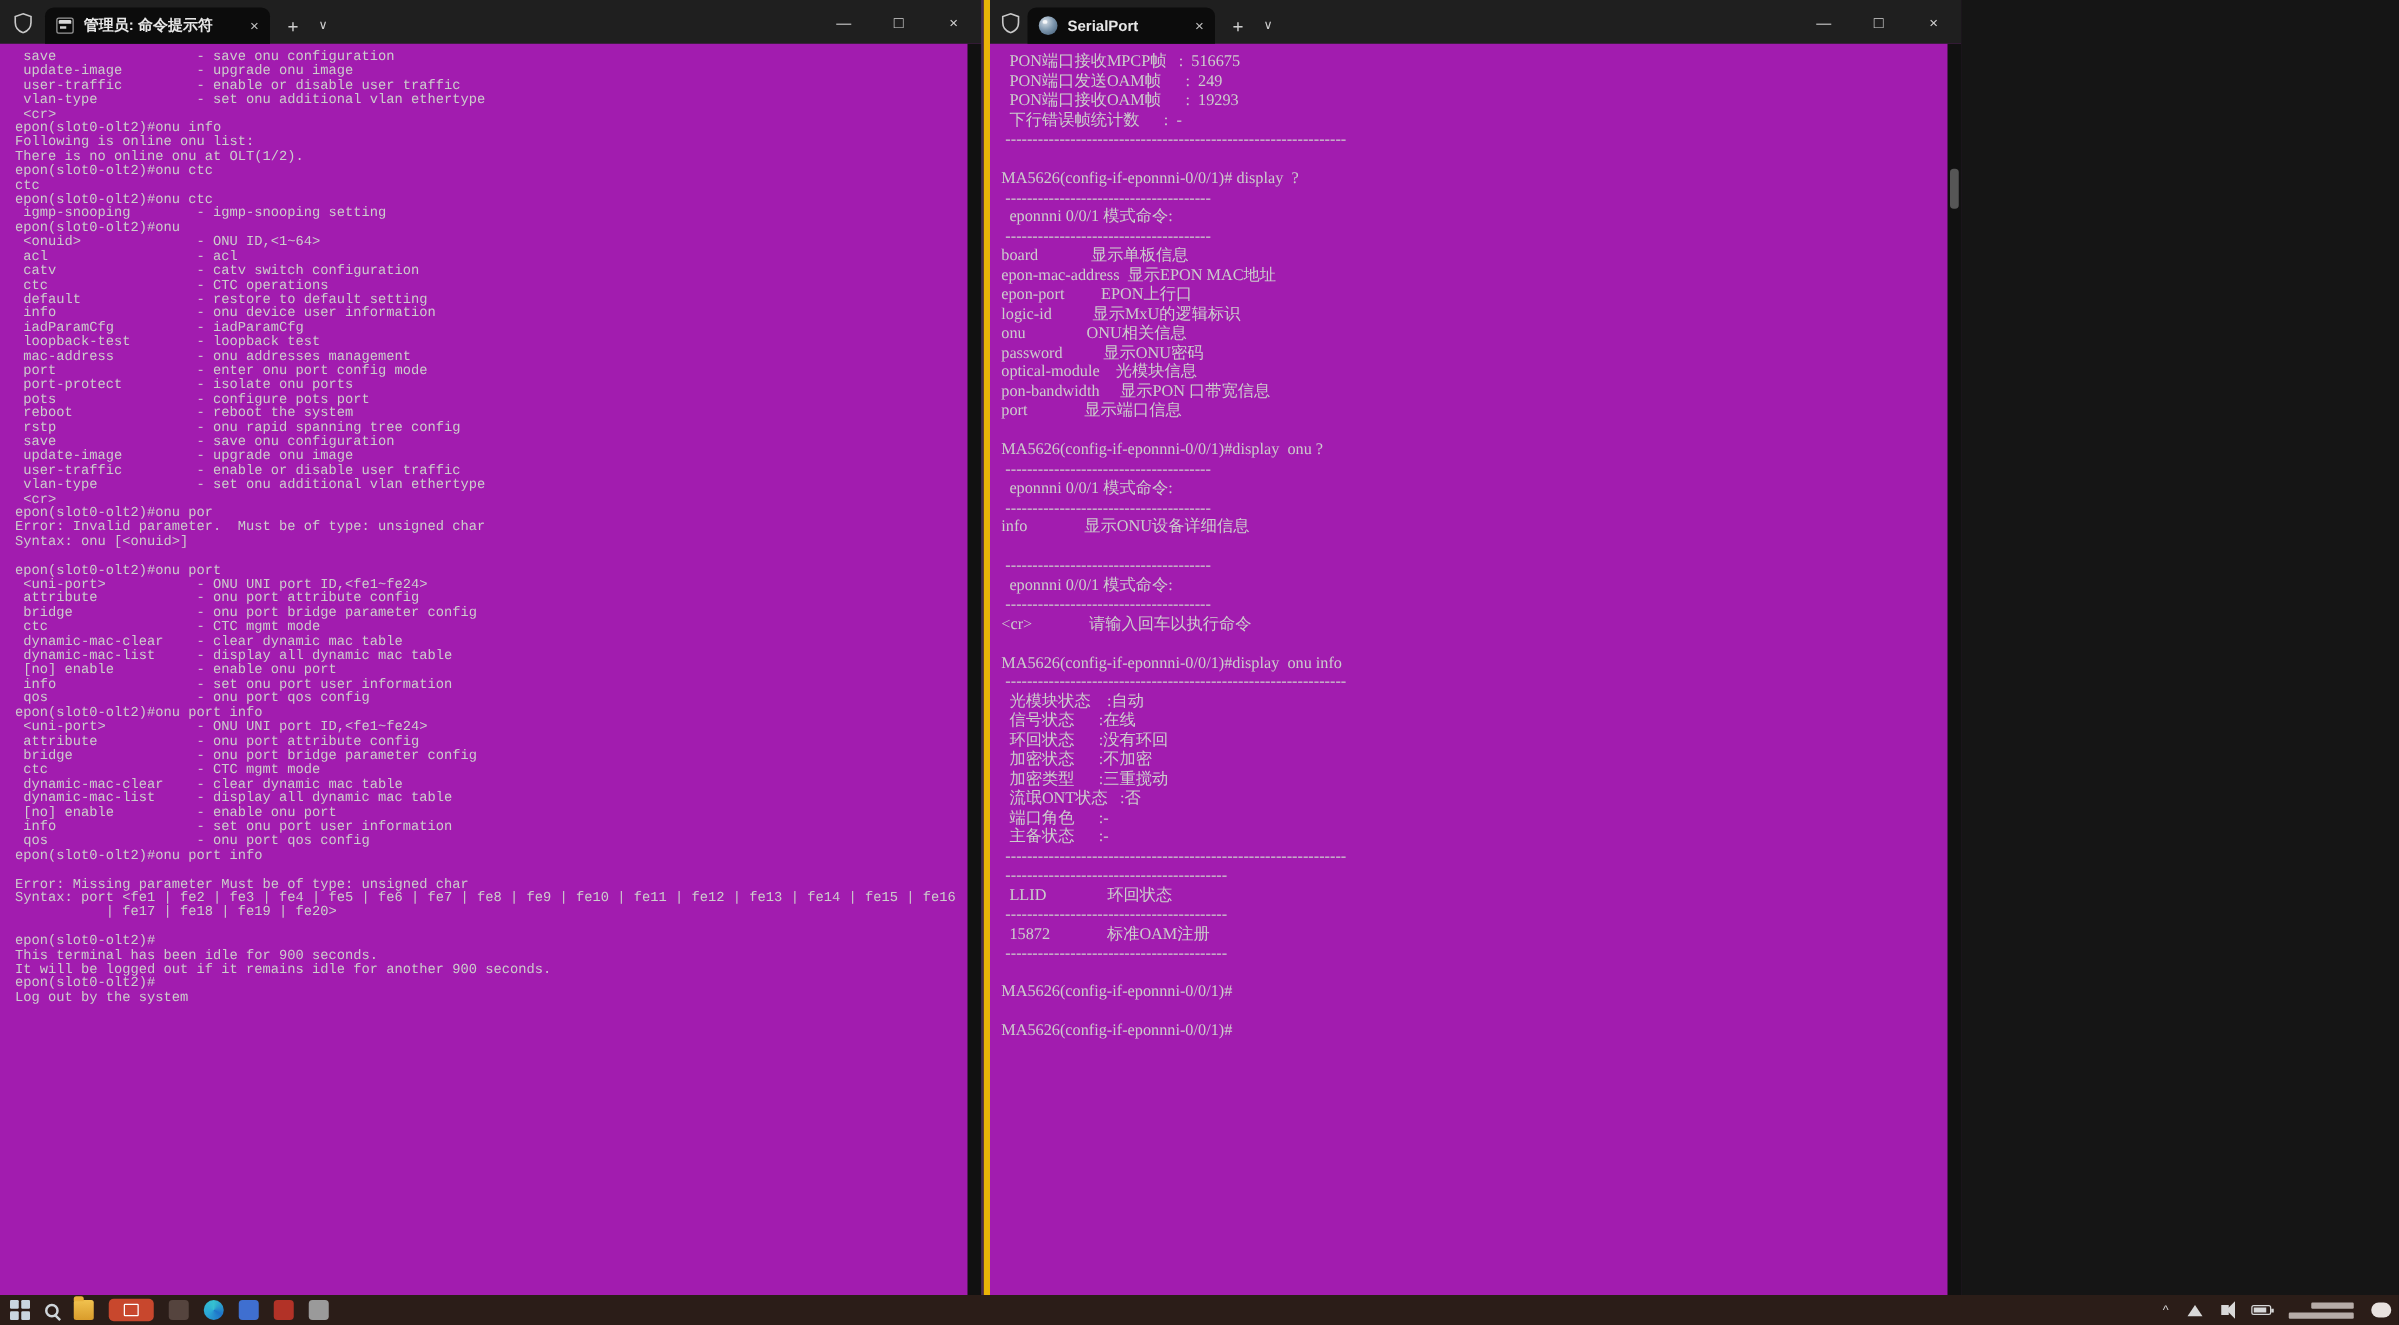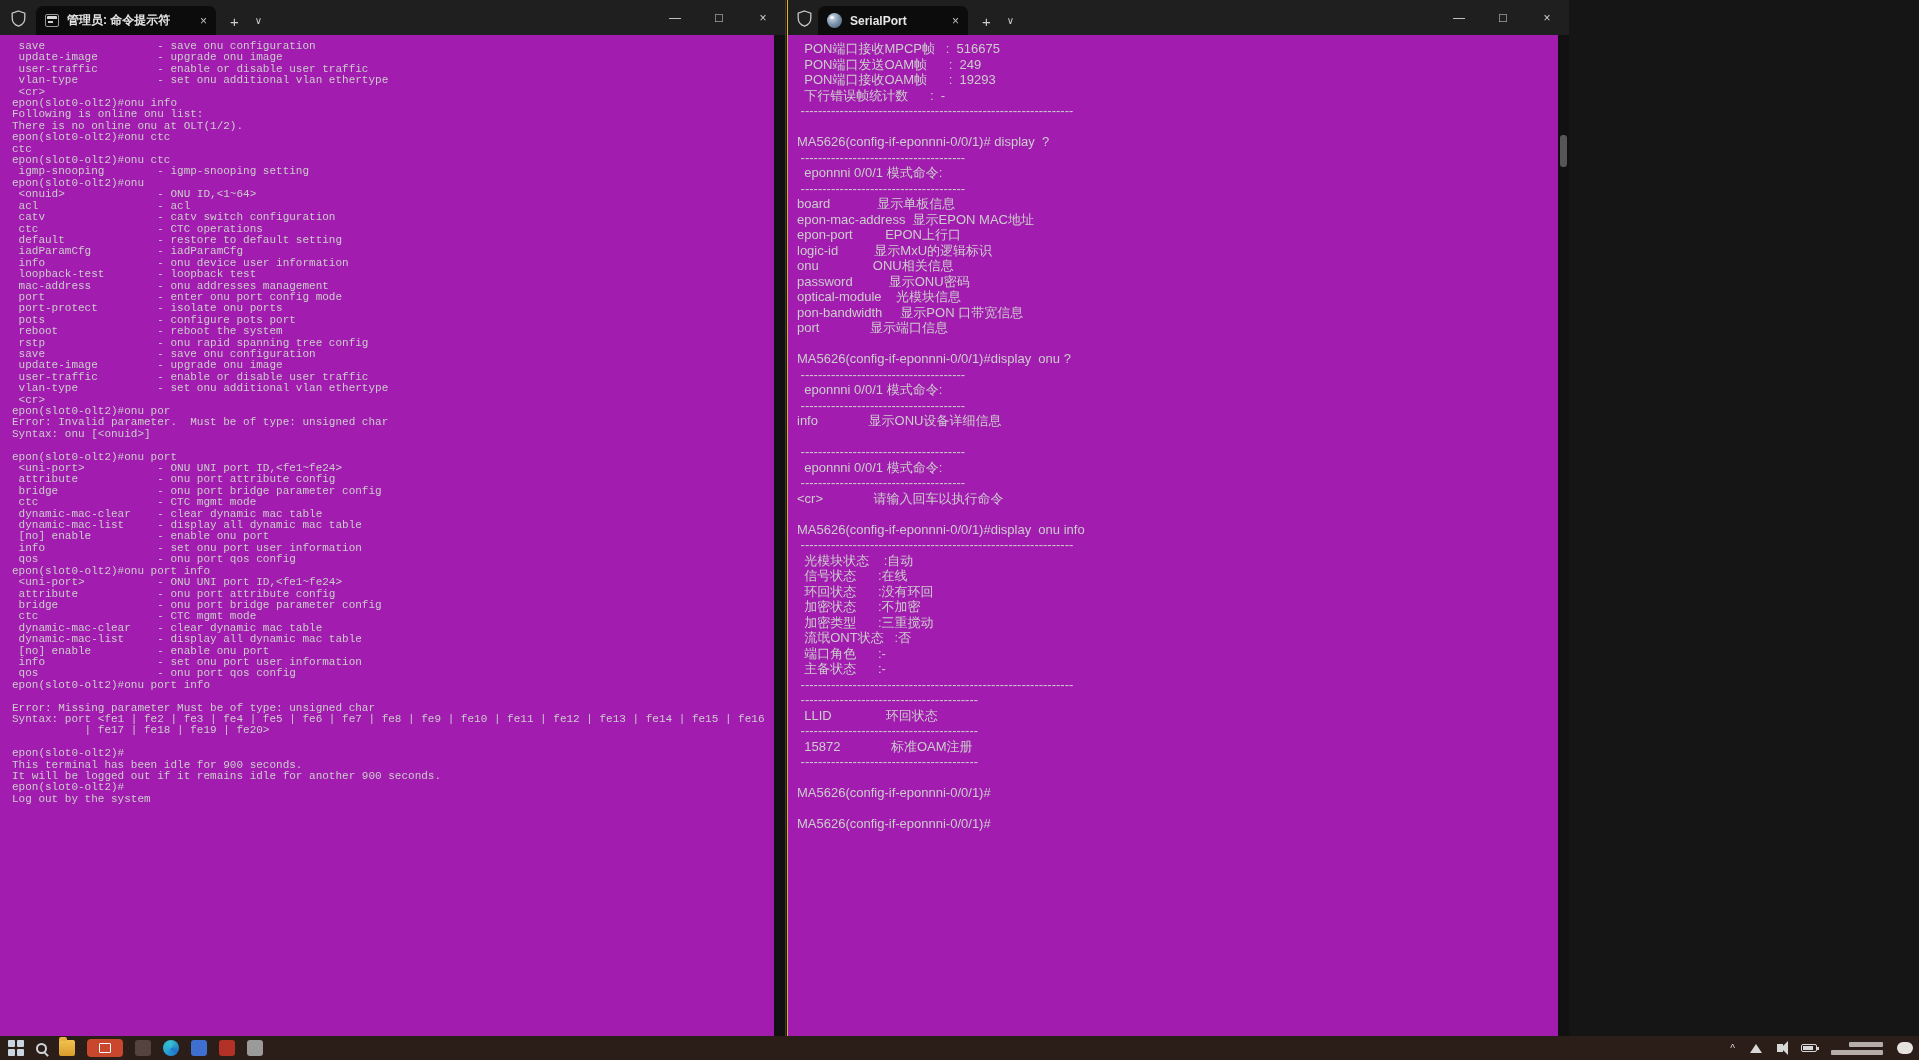--- a/index.html
+++ b/index.html
@@ -2,21 +2,21 @@
 <html><head>
 <meta charset="utf-8">
 <style>
   *{margin:0;padding:0;box-sizing:border-box}
   html,body{width:1919px;height:1060px;overflow:hidden;background:#141414;font-family:"Liberation Sans","DejaVu Sans",sans-serif}
   .screen{position:absolute;left:0;top:0;width:1919px;height:1060px;background:#161616}
 
   
   .window{position:absolute;top:0;height:1036px;background:#a21caf}
   .left-window{left:0;width:786px;border-right:1px solid #3a3a3a}
-  .right-window{left:787px;width:782px;border-left:1px solid #eab308}
+  .right-window{left:787px;width:782px;border-left:5px solid #eab308}
   .desktop-strip{position:absolute;left:1569px;top:0;width:350px;height:1036px;background:#151515}
 
   
   .titlebar{position:relative;height:35px;background:#1f1f1f;display:flex;align-items:flex-end}
   .shield{position:absolute;top:8px;display:flex;align-items:center;justify-content:center;width:20px;height:20px}
   .left-window .shield{left:8px}
   .right-window .shield{left:6px}
   .tab{height:29px;background:#0c0c0c;border-radius:7px 7px 0 0;display:flex;align-items:center;padding:0 9px;gap:8px;position:relative}
   .left-window .tab{margin-left:36px;width:180px}
   .right-window .tab{margin-left:30px;width:150px}
@@ -32,21 +32,21 @@
   .cmd-ico{width:14px;height:13px;background:#0a0a0a;border:1px solid #9a9a9a;border-radius:2px;position:relative;flex:0 0 auto}
   .cmd-ico::before{content:"";position:absolute;left:1px;top:1px;right:1px;height:3px;background:#d9d9d9;border-radius:1px 1px 0 0}
   .cmd-ico::after{content:"";position:absolute;left:2px;bottom:3px;width:5px;height:2px;background:#cfcfcf}
   
   .sp-ico{width:15px;height:15px;border-radius:50%;background:radial-gradient(circle at 35% 30%,#d5dee6,#7d96ad 48%,#3c5670);flex:0 0 auto;position:relative}
   .sp-ico::after{content:"";position:absolute;left:3px;top:3px;width:4px;height:3px;border-radius:50%;background:rgba(255,255,255,.8)}
 
   
   .term-body{position:absolute;left:0;right:0;top:35px;bottom:0;overflow:hidden;color:#cccccc}
   .left-body{padding:6px 0 0 12px;font-family:Liberation Mono, monospace;font-size:11px;line-height:11.42px}
-  .right-body{padding:6px 0 0 9px;font-family:Liberation Sans, sans-serif;font-size:13px;line-height:15.5px}
+  .right-body{padding:6px 0 0 9px;font-family:Liberation Serif, serif;font-size:13px;line-height:15.5px}
   .term-line{white-space:pre}
   .left-body .term-line{height:11.42px}
   .right-body .term-line{height:15.5px}
 
   .scrollbar{position:absolute;top:35px;bottom:0;width:11px;background:#111}
   .left-window .scrollbar{right:0}
   .right-window .scrollbar{right:0}
   .scroll-thumb{position:absolute;left:2px;width:7px;height:32px;background:#565656;border-radius:3px}
 
   
@@ -118,22 +118,22 @@
         <div class="term-line">epon(slot0-olt2)#onu ctc</div>
         <div class="term-line">ctc</div>
         <div class="term-line">epon(slot0-olt2)#onu ctc</div>
         <div class="term-line"> igmp-snooping        - igmp-snooping setting</div>
         <div class="term-line">epon(slot0-olt2)#onu</div>
         <div class="term-line"> &lt;onuid&gt;              - ONU ID,&lt;1~64&gt;</div>
         <div class="term-line"> acl                  - acl</div>
         <div class="term-line"> catv                 - catv switch configuration</div>
         <div class="term-line"> ctc                  - CTC operations</div>
         <div class="term-line"> default              - restore to default setting</div>
+        <div class="term-line"> info                 - onu device user information</div>
         <div class="term-line"> iadParamCfg          - iadParamCfg</div>
-        <div class="term-line"> info                 - onu device user information</div>
         <div class="term-line"> loopback-test        - loopback test</div>
         <div class="term-line"> mac-address          - onu addresses management</div>
         <div class="term-line"> port                 - enter onu port config mode</div>
         <div class="term-line"> port-protect         - isolate onu ports</div>
         <div class="term-line"> pots                 - configure pots port</div>
         <div class="term-line"> reboot               - reboot the system</div>
         <div class="term-line"> rstp                 - onu rapid spanning tree config</div>
         <div class="term-line"> save                 - save onu configuration</div>
         <div class="term-line"> update-image         - upgrade onu image</div>
         <div class="term-line"> user-traffic         - enable or disable user traffic</div>

